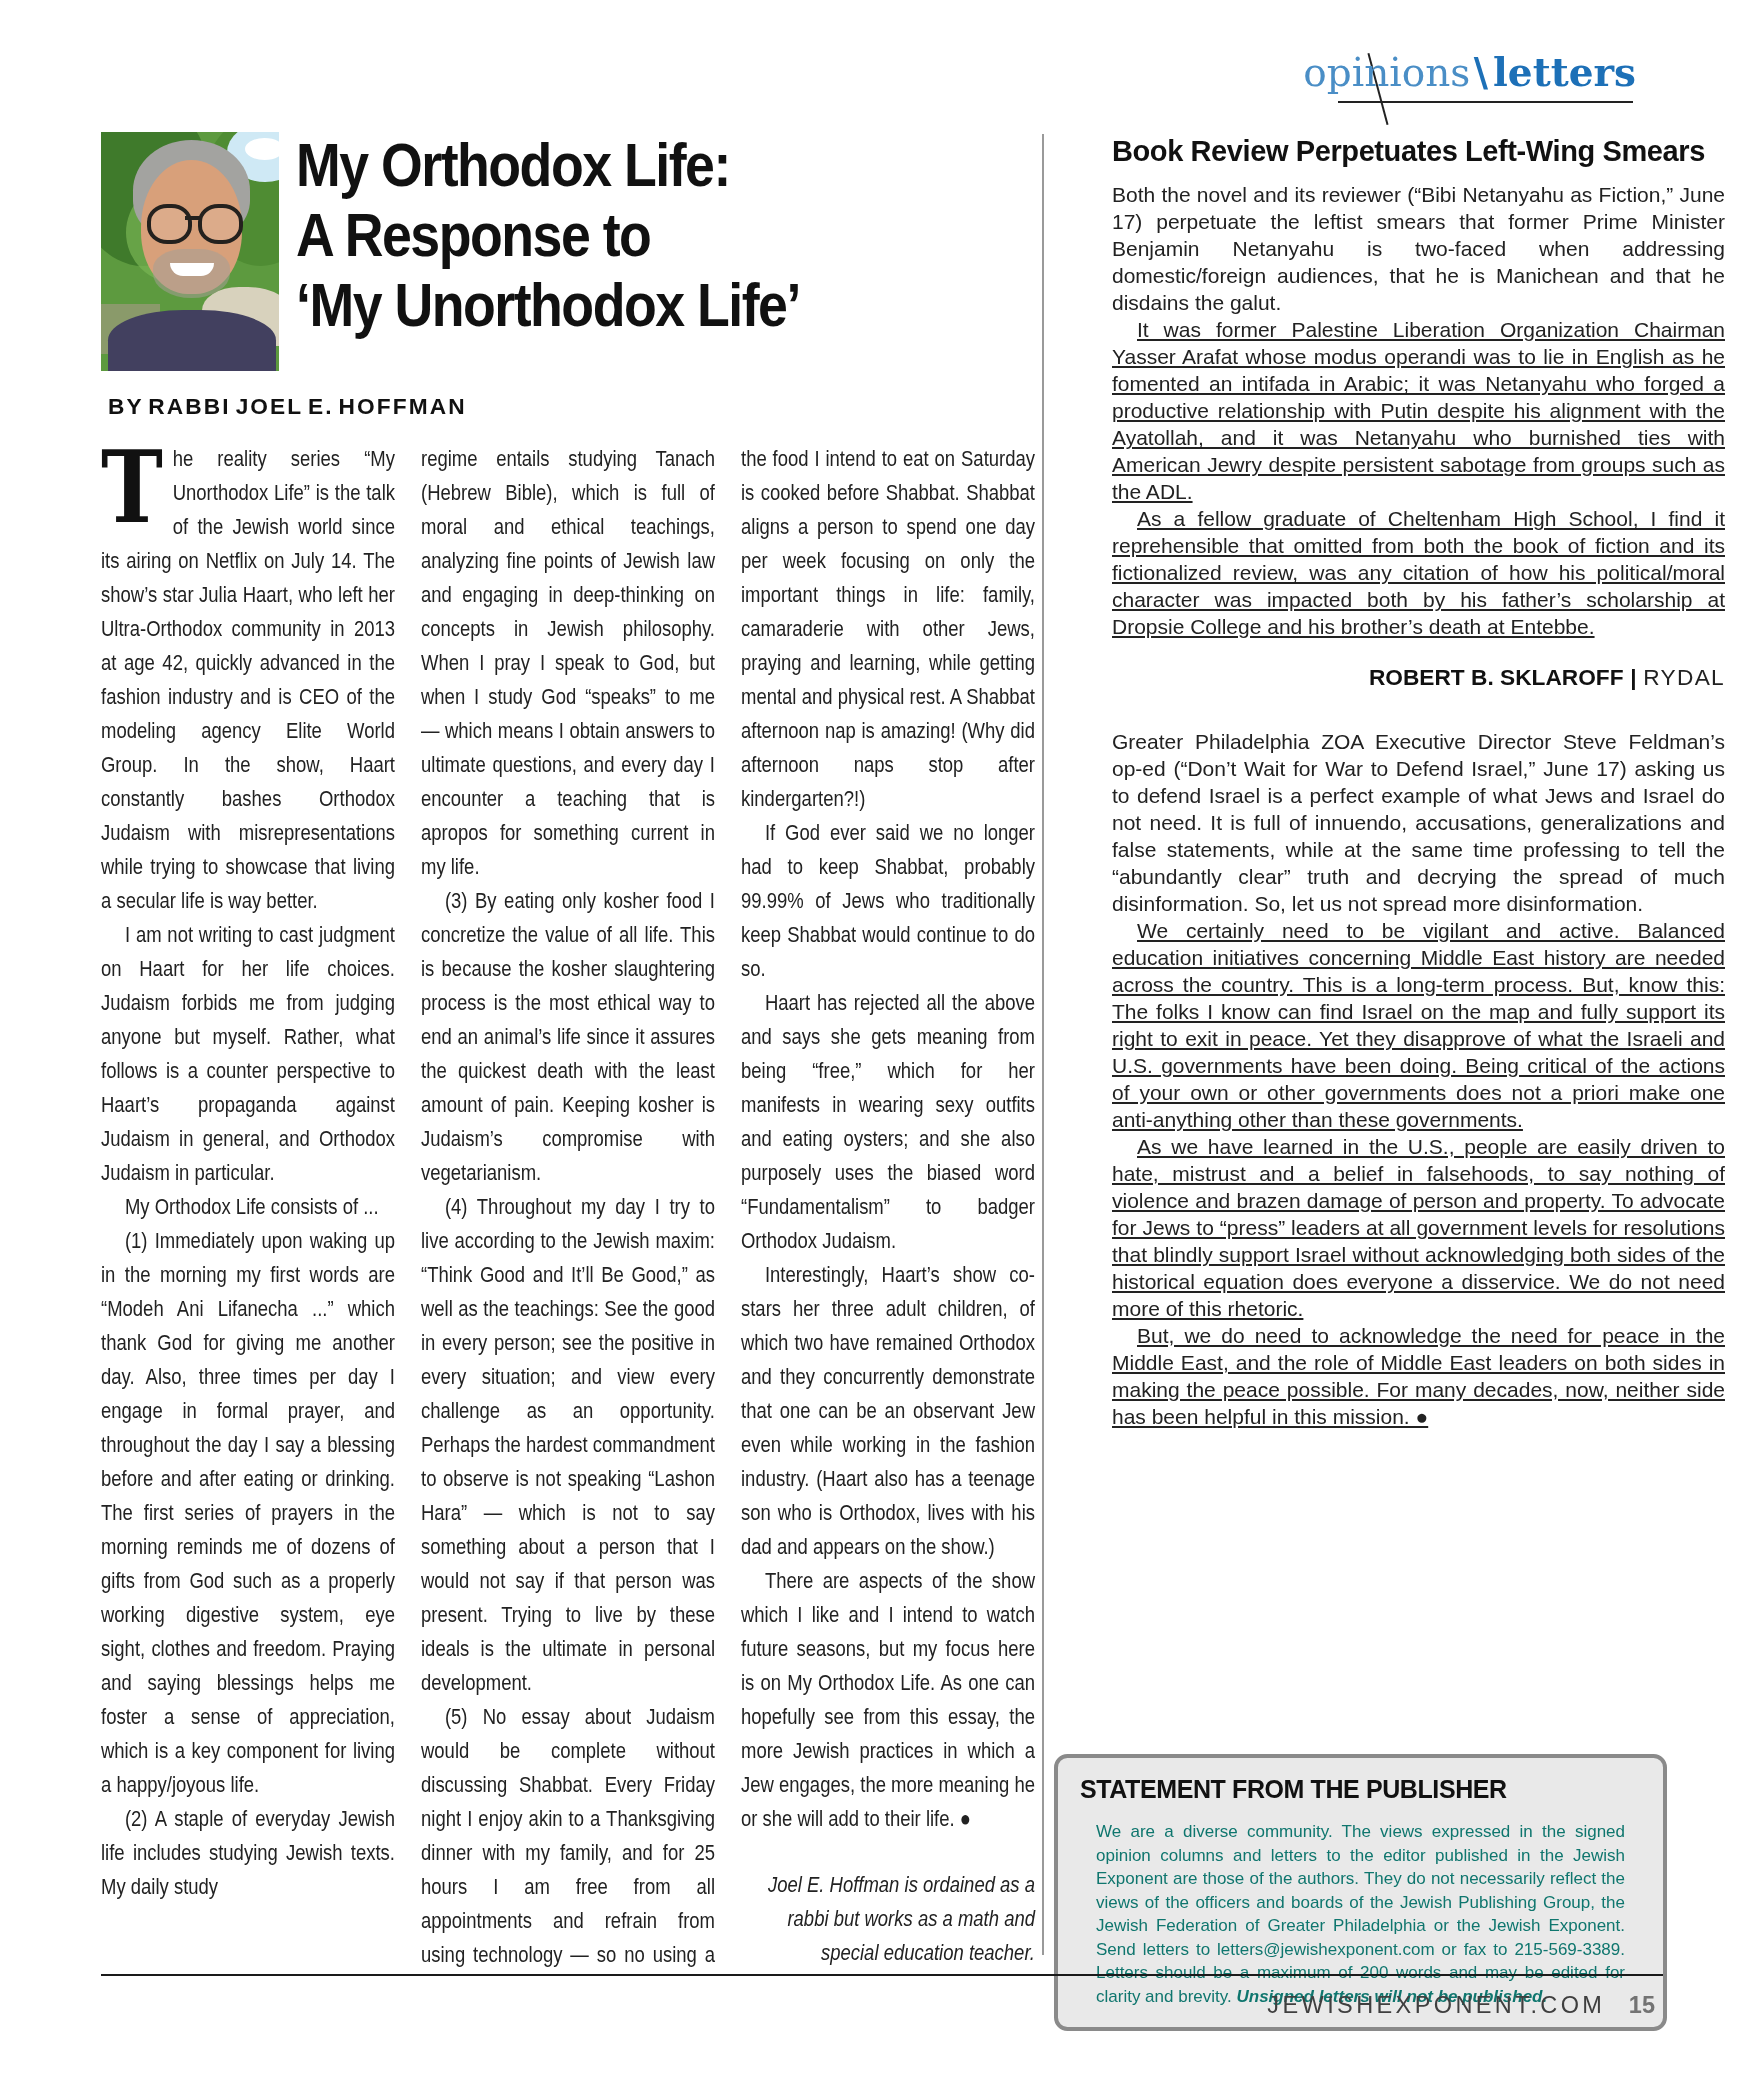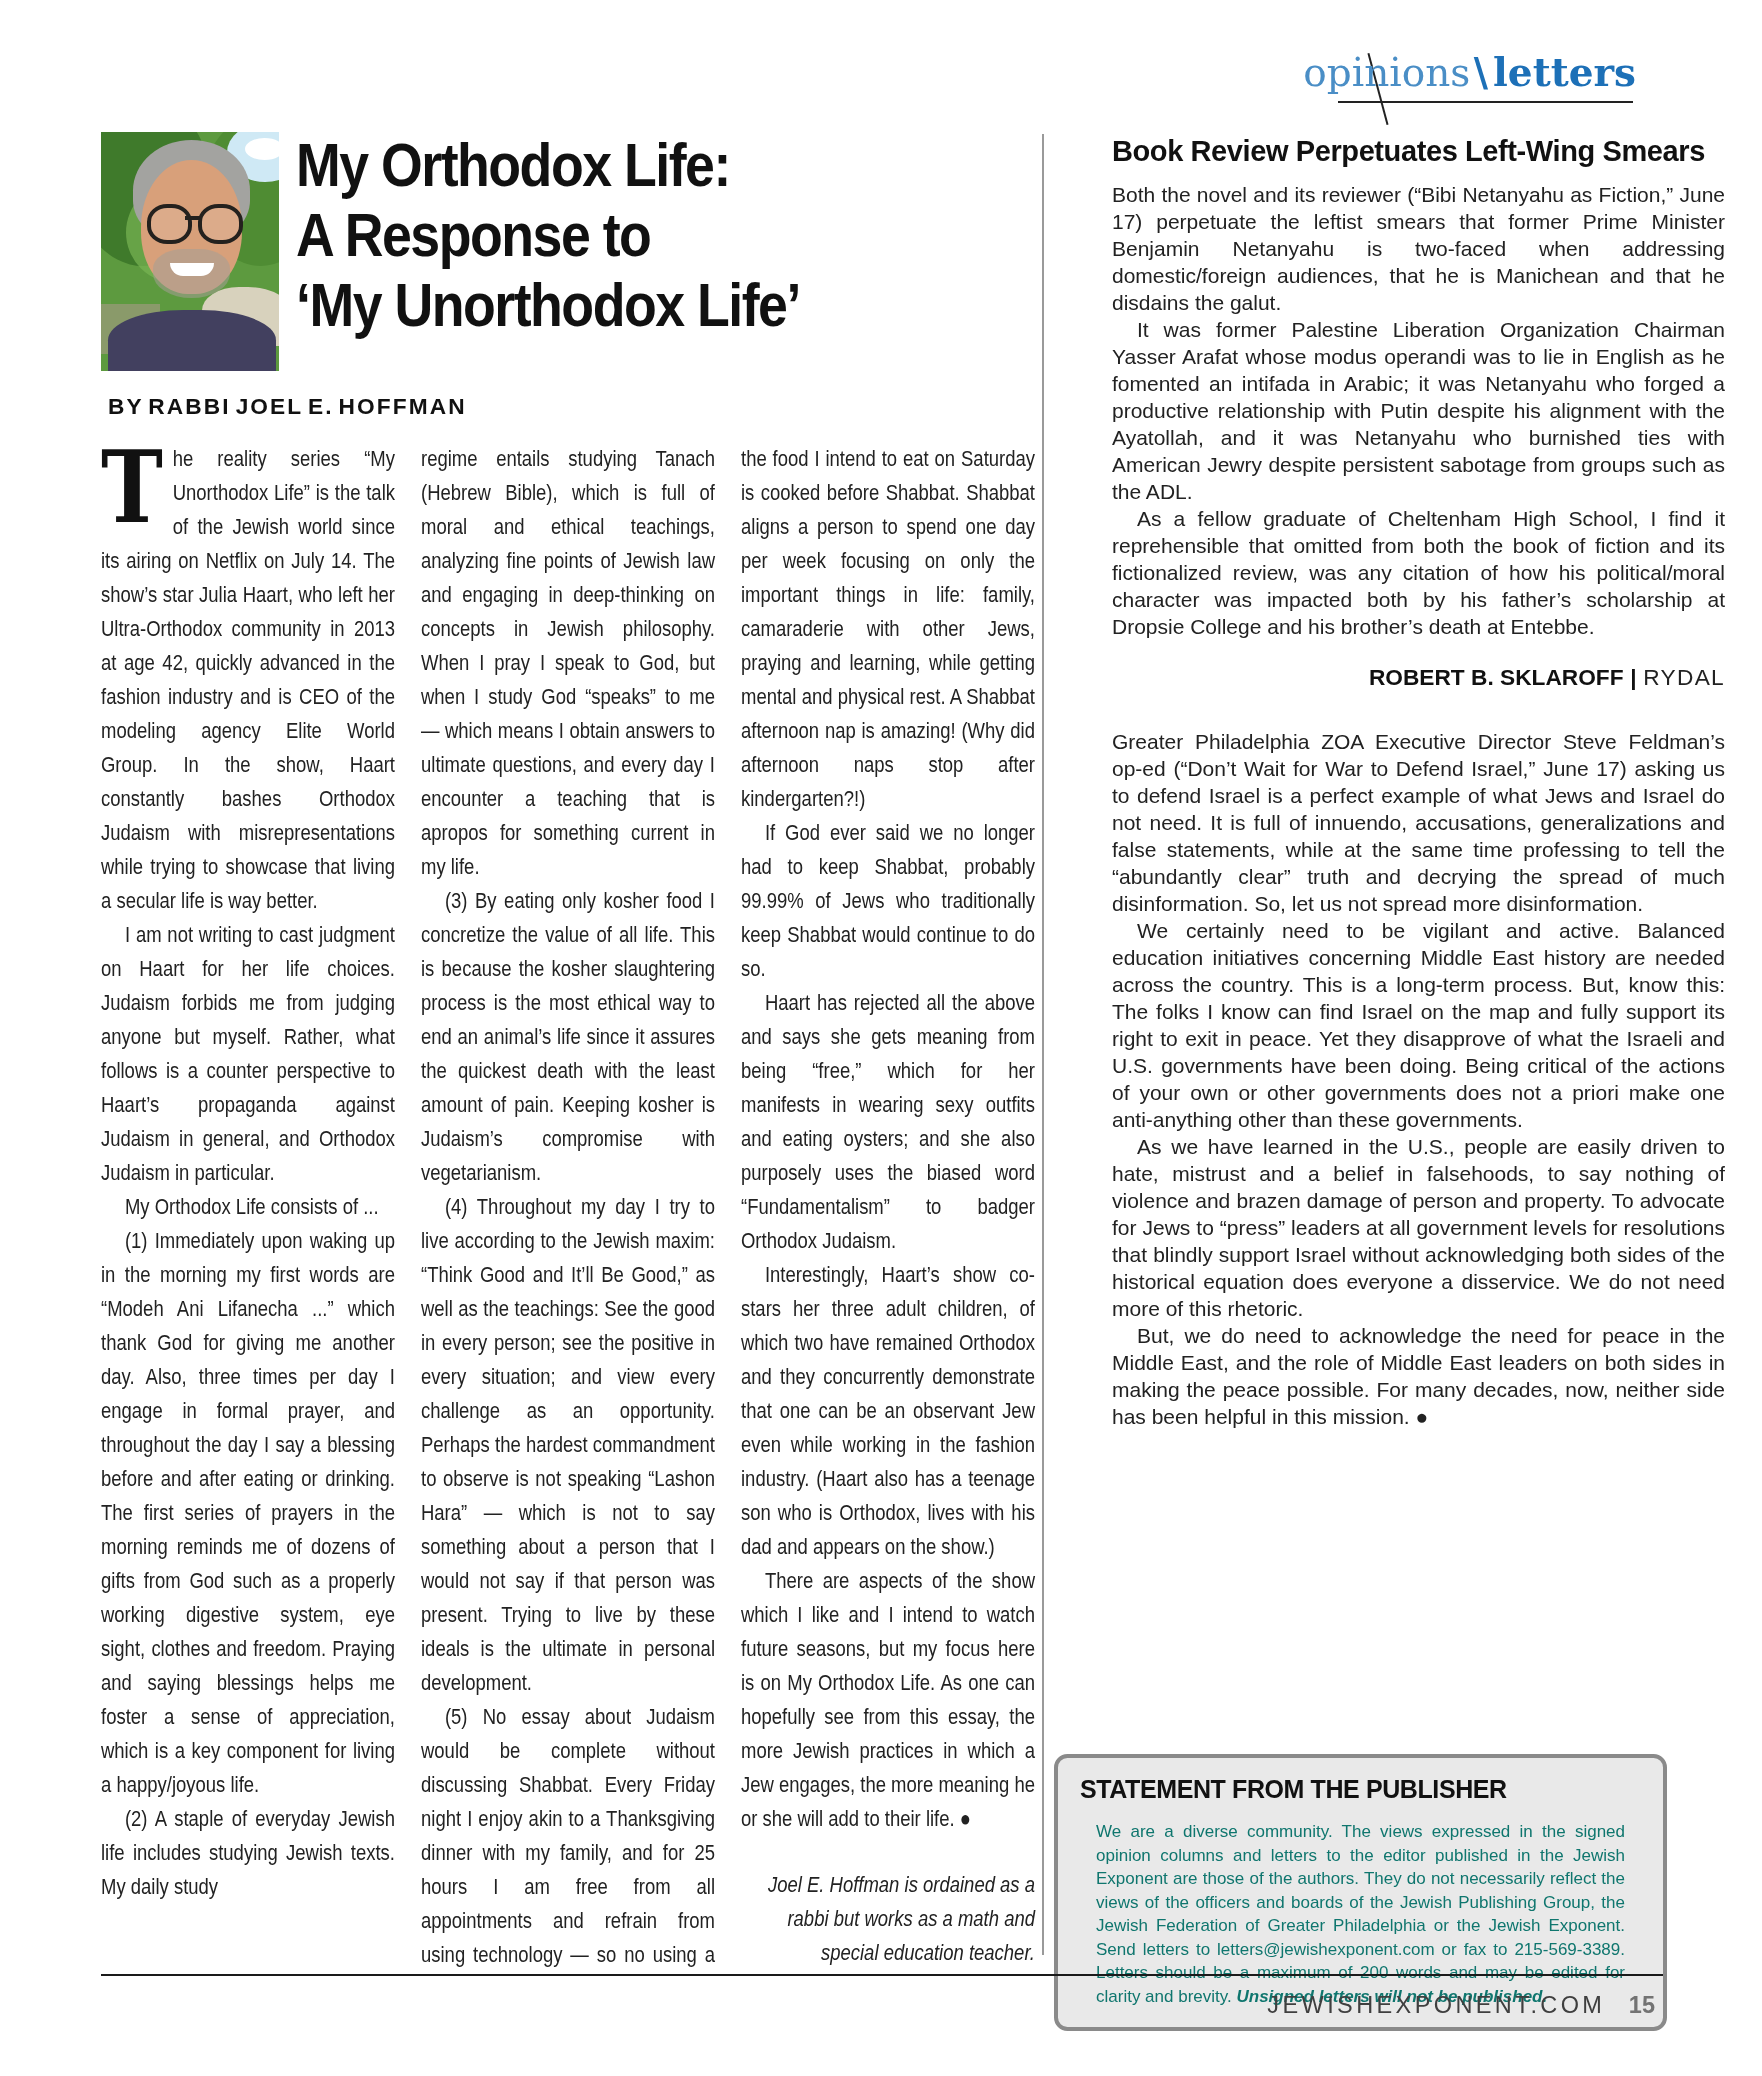--- a/index.html
+++ b/index.html
@@ -51,21 +51,21 @@
   .tagline { margin-top:32px !important; font-style:italic; text-align:right; line-height:34px; }
 
   
   .vrule { position:absolute; left:1042px; top:134px; width:1.7px; height:1821px; background:#9a9a9a; }
 
   
   .letters { position:absolute; left:1112px; top:134px; width:613px; height:1618px; overflow:hidden; }
   .letter h2 { margin:0 0 13.4px 0; font-size:29px; line-height:34px; font-weight:bold; letter-spacing:-0.4px; color:#111; }
   .lbody { font-size:21px; line-height:27px; text-align:justify; color:#222; }
   .lbody p { margin:0; }
-  .lbody p.ind { text-indent:25px; }
+  .lbody p.ind { text-indent:25px;text-decoration:underline; }
   .sig { margin:23.5px 0 37px 0; text-align:right; font-size:22.7px; color:#111; }
   .sig-name { font-weight:bold; }
   .sig-sep { font-weight:bold; margin:0 6.7px; }
   .sig-city { letter-spacing:1.3px; color:#222; }
 
   .pubbox { position:absolute; left:1054px; top:1754px; width:613px; box-sizing:border-box; border:4.2px solid #8a8a8a; border-radius:13.4px; background:#e9e9e9; padding:17px 22px 3px 22px; }
   .pubbox h3 { margin:0 0 6.7px 0; font-size:25px; letter-spacing:-0.4px; font-weight:bold; color:#111; }
   .pubbox p { margin:16px; font-size:17px; line-height:23.5px; text-align:justify; color:#0f766e; }
   .pubbox .emph { font-weight:bold; font-style:italic; }
 

